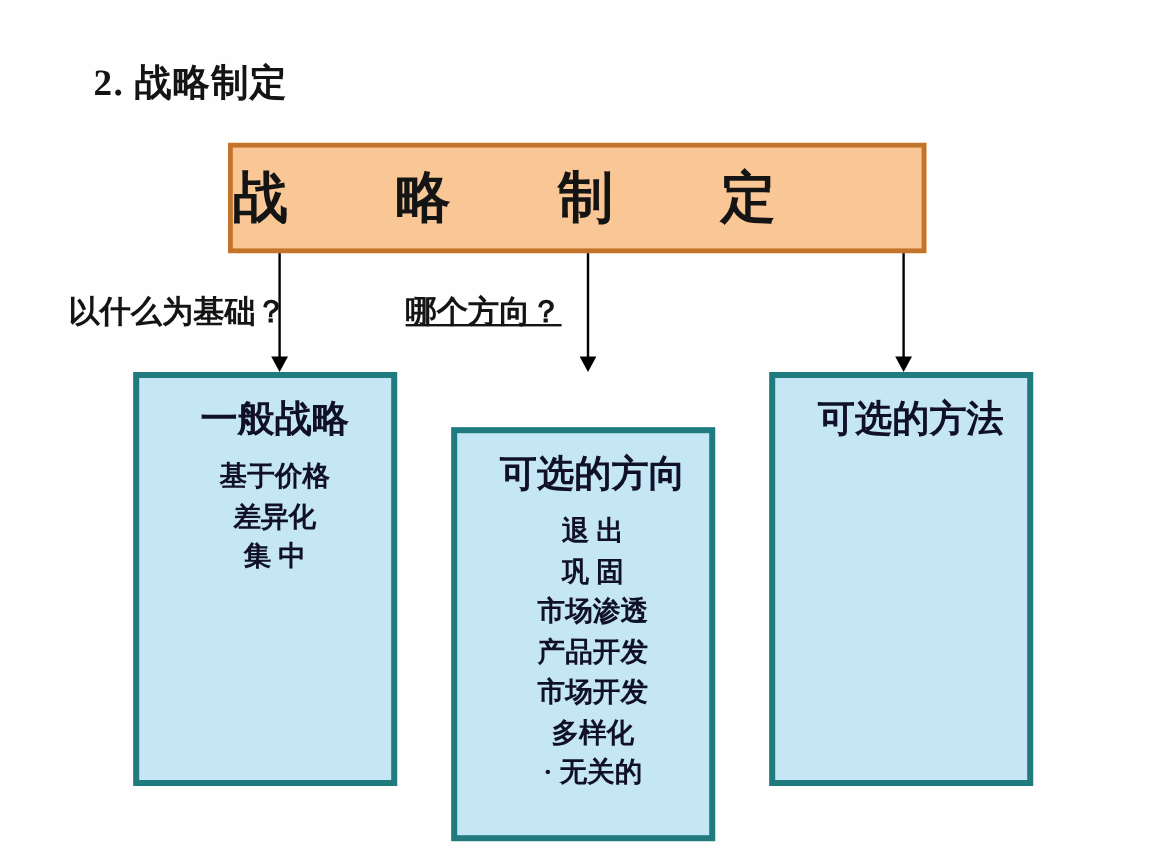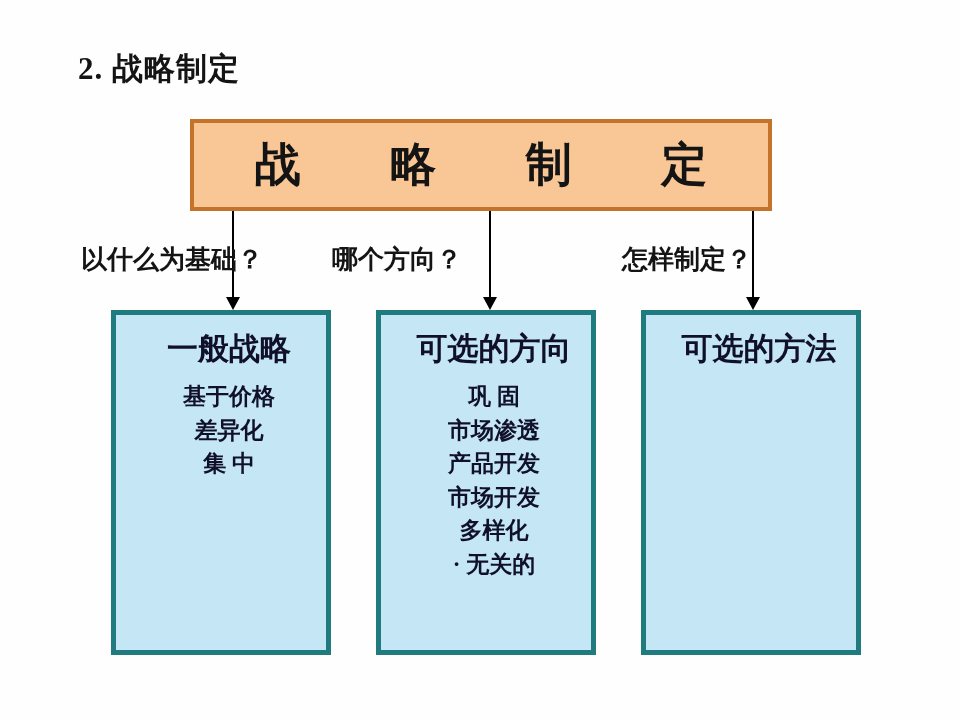--- a/index.html
+++ b/index.html
@@ -14,21 +14,21 @@
   .slide-title{
     position:absolute;left:78px;top:48px;
     font-size:31px;font-weight:bold;color:#141414;
     letter-spacing:1px;
   }
   .banner{
     position:absolute;left:190px;top:119px;width:582px;height:92px;
     background:#F8C795;
     border:4px solid #C4732B;
     box-sizing:border-box;
-    display:flex;align-items:center;justify-content:center;
+    display:flex;align-items:center;
   }
   .banner-label{
     font-size:46px;font-weight:bold;color:#141414;
     word-spacing:78px;white-space:nowrap;
   }
   .drop-line{
     position:absolute;top:211px;width:2px;height:88px;background:#000000;
   }
   .drop-line.a1{left:232px;}
   .drop-line.a2{left:489px;}
@@ -37,36 +37,36 @@
     position:absolute;top:297px;width:0;height:0;
     border-left:7px solid transparent;
     border-right:7px solid transparent;
     border-top:13px solid #000000;
   }
   .arrow-head.a1{left:226px;}
   .arrow-head.a2{left:483px;}
   .arrow-head.a3{left:746px;}
   .question{
     position:absolute;top:242px;
-    font-size:26px;font-weight:bold;color:#141414;white-space:nowrap;margin-left:24px;
+    font-size:26px;font-weight:bold;color:#141414;white-space:nowrap;
   }
   .question.q1{left:57px;}
-  .question.q2{left:308px;}
+  .question.q2{left:338px;text-decoration:underline;}
   .question.q3{left:598px;}
   .tbox{
     position:absolute;top:310px;width:220px;height:345px;
     background:#C5E6F5;
     border:5px solid #1F7B7D;
     box-sizing:border-box;
     text-align:center;
     color:#10102a;
     padding-left:16px;
   }
   .tbox.b1{left:111px;}
-  .tbox.b2{left:376px;}
+  .tbox.b2{left:376px;margin-top:46px;}
   .tbox.b3{left:641px;}
   .box-title{
     margin-top:16px;margin-bottom:13px;
     font-size:31px;font-weight:bold;line-height:36px;
     white-space:nowrap;
   }
   .box-items{line-height:33.5px;}
   .box-item{
     font-size:23px;font-weight:bold;white-space:nowrap;
   }
@@ -84,34 +84,34 @@
 
   <div class="drop-line a1"></div>
   <div class="arrow-head a1"></div>
   <div class="drop-line a2"></div>
   <div class="arrow-head a2"></div>
   <div class="drop-line a3"></div>
   <div class="arrow-head a3"></div>
 
   <div class="question q1">以什么为基础？</div>
   <div class="question q2">哪个方向？</div>
-  <div class="question q3">怎样制定？</div>
 
   <div class="tbox b1">
     <div class="box-title">一般战略</div>
     <div class="box-items">
         <div class="box-item">基于价格</div>
         <div class="box-item">差异化</div>
         <div class="box-item">集 中</div>
       </div>
   </div>
 
   <div class="tbox b2">
     <div class="box-title">可选的方向</div>
     <div class="box-items">
+        <div class="box-item">退 出</div>
         <div class="box-item">巩 固</div>
         <div class="box-item">市场渗透</div>
         <div class="box-item">产品开发</div>
         <div class="box-item">市场开发</div>
         <div class="box-item">多样化</div>
         <div class="box-item">· 无关的</div>
       </div>
   </div>
 
   <div class="tbox b3">

